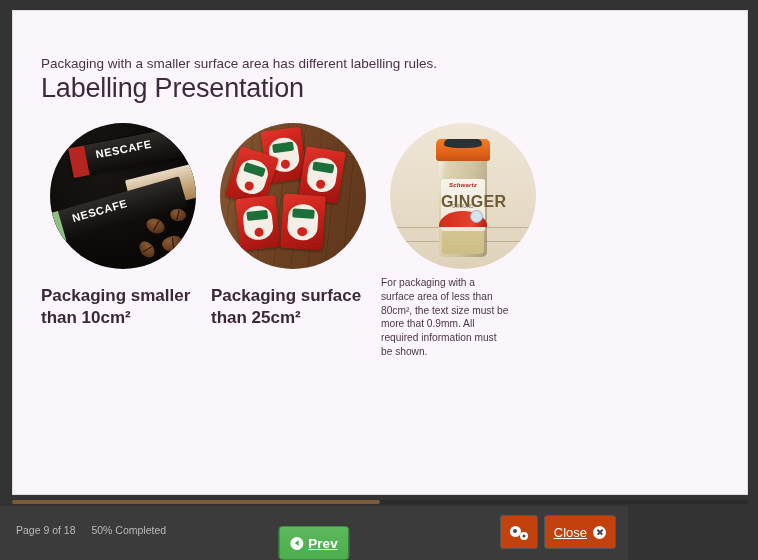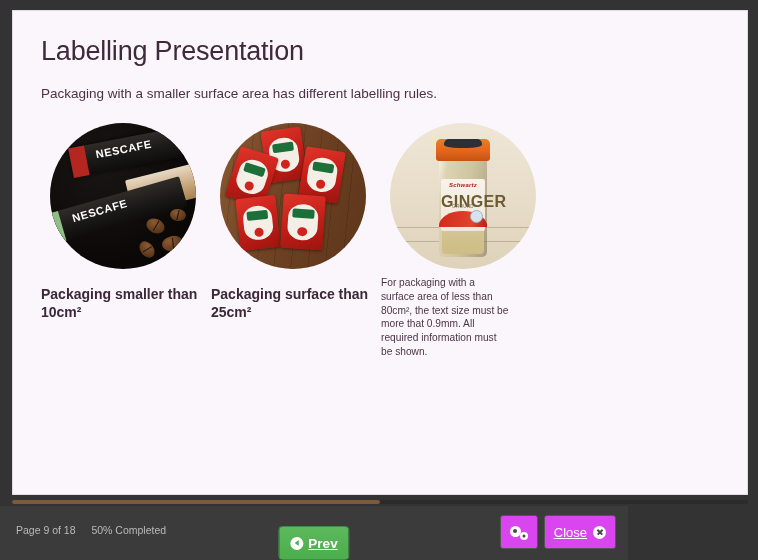--- a/index.html
+++ b/index.html
@@ -75,21 +75,21 @@
     width: 146px;
     height: 146px;
     margin-left: 9px;
     border-radius: 50%;
     overflow: hidden;
     position: relative;
   }
 
   .col-title {
     margin-top: 16px;
-    font-size: 14px;
+    font-size: 17px;
     font-weight: bold;
     color: #3b2839;
     line-height: 1.32;
     width: 160px;
   }
 
   .col-body {
     margin-top: 7px;
     font-size: 10.2px;
     color: #4b3547;
@@ -370,21 +370,21 @@
     top: 9px;
     display: flex;
     gap: 6px;
     align-items: stretch;
   }
 
   .footer-tool {
     height: 34px;
     min-width: 34px;
     padding: 0 9px;
-    background: #d946ef;
+    background: #c2410c;
     border: 1px solid #545454;
     border-radius: 3px;
     display: flex;
     align-items: center;
     justify-content: center;
     gap: 6px;
     cursor: pointer;
     color: #ffffff;
     font-size: 13px;
   }
@@ -429,22 +429,22 @@
 </head>
 <body>
 
 
 
 <div id="player">
 
   <div id="stage" style="background: rgb(251, 246, 251);">
 
     <div class="slide-inner">
+      <div id="slide-subtitle">Packaging with a smaller surface area has different labelling rules.</div>
       <div id="slide-title" style="color: rgb(62, 42, 60);">Labelling Presentation</div>
-      <div id="slide-subtitle">Packaging with a smaller surface area has different labelling rules.</div>
     </div>
 
     <div id="columns">
 
       <div class="col">
         <div class="thumb-wrap">
           <div class="img-nescafe">
             <div class="nes-sachet nes-s1">
               <div class="nes-s1-red"></div>
               <div class="nes-word">NESCAFE</div>

